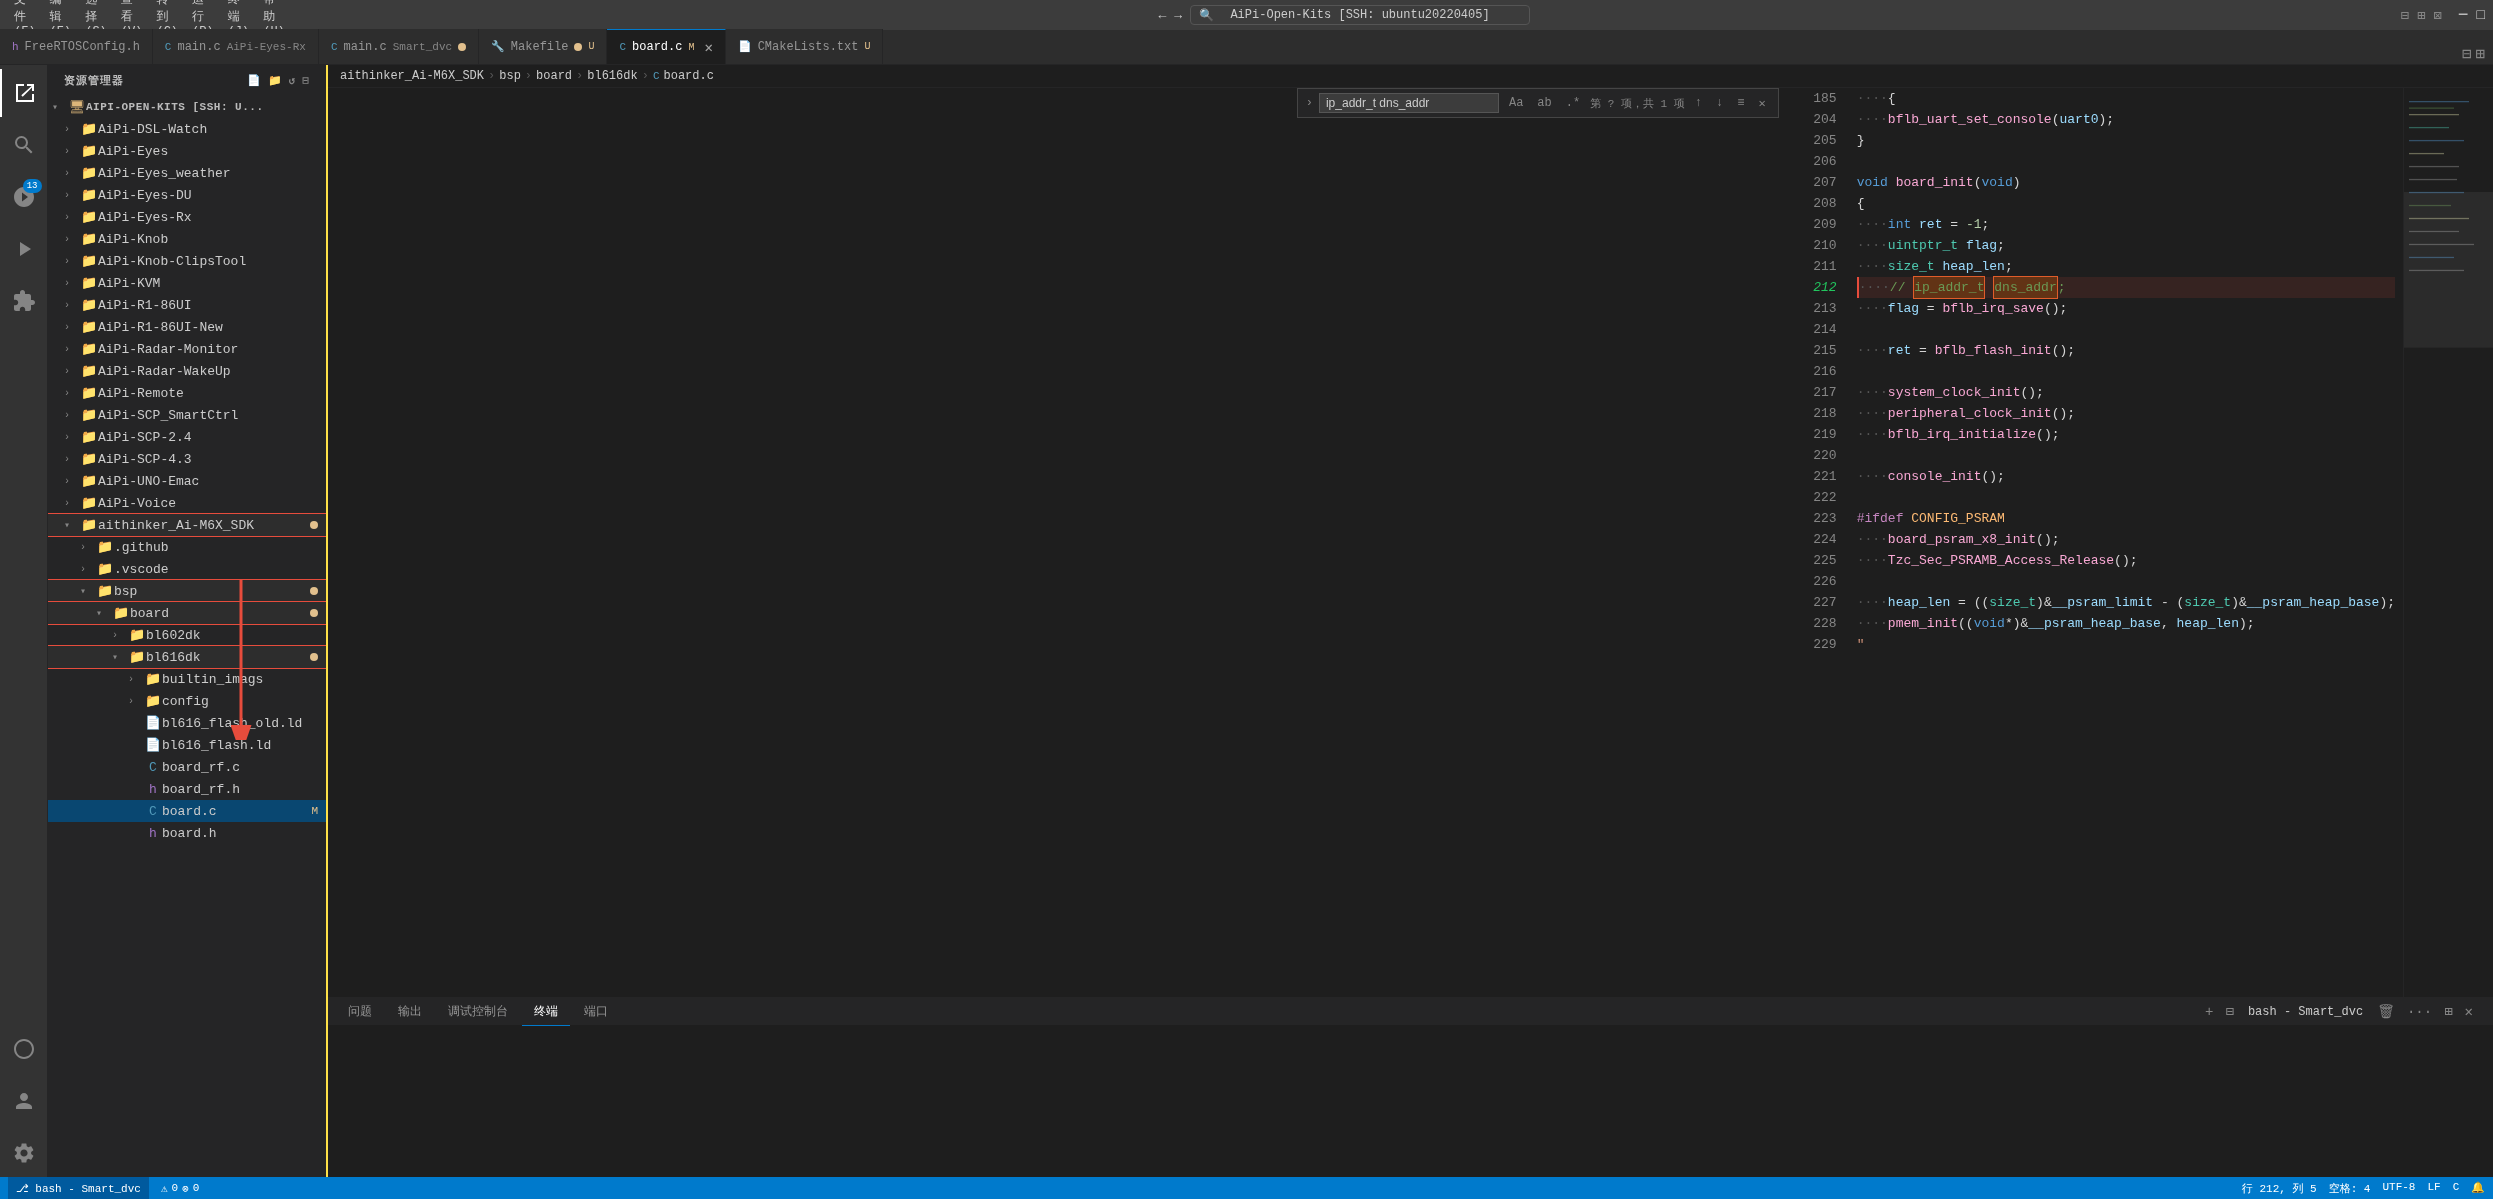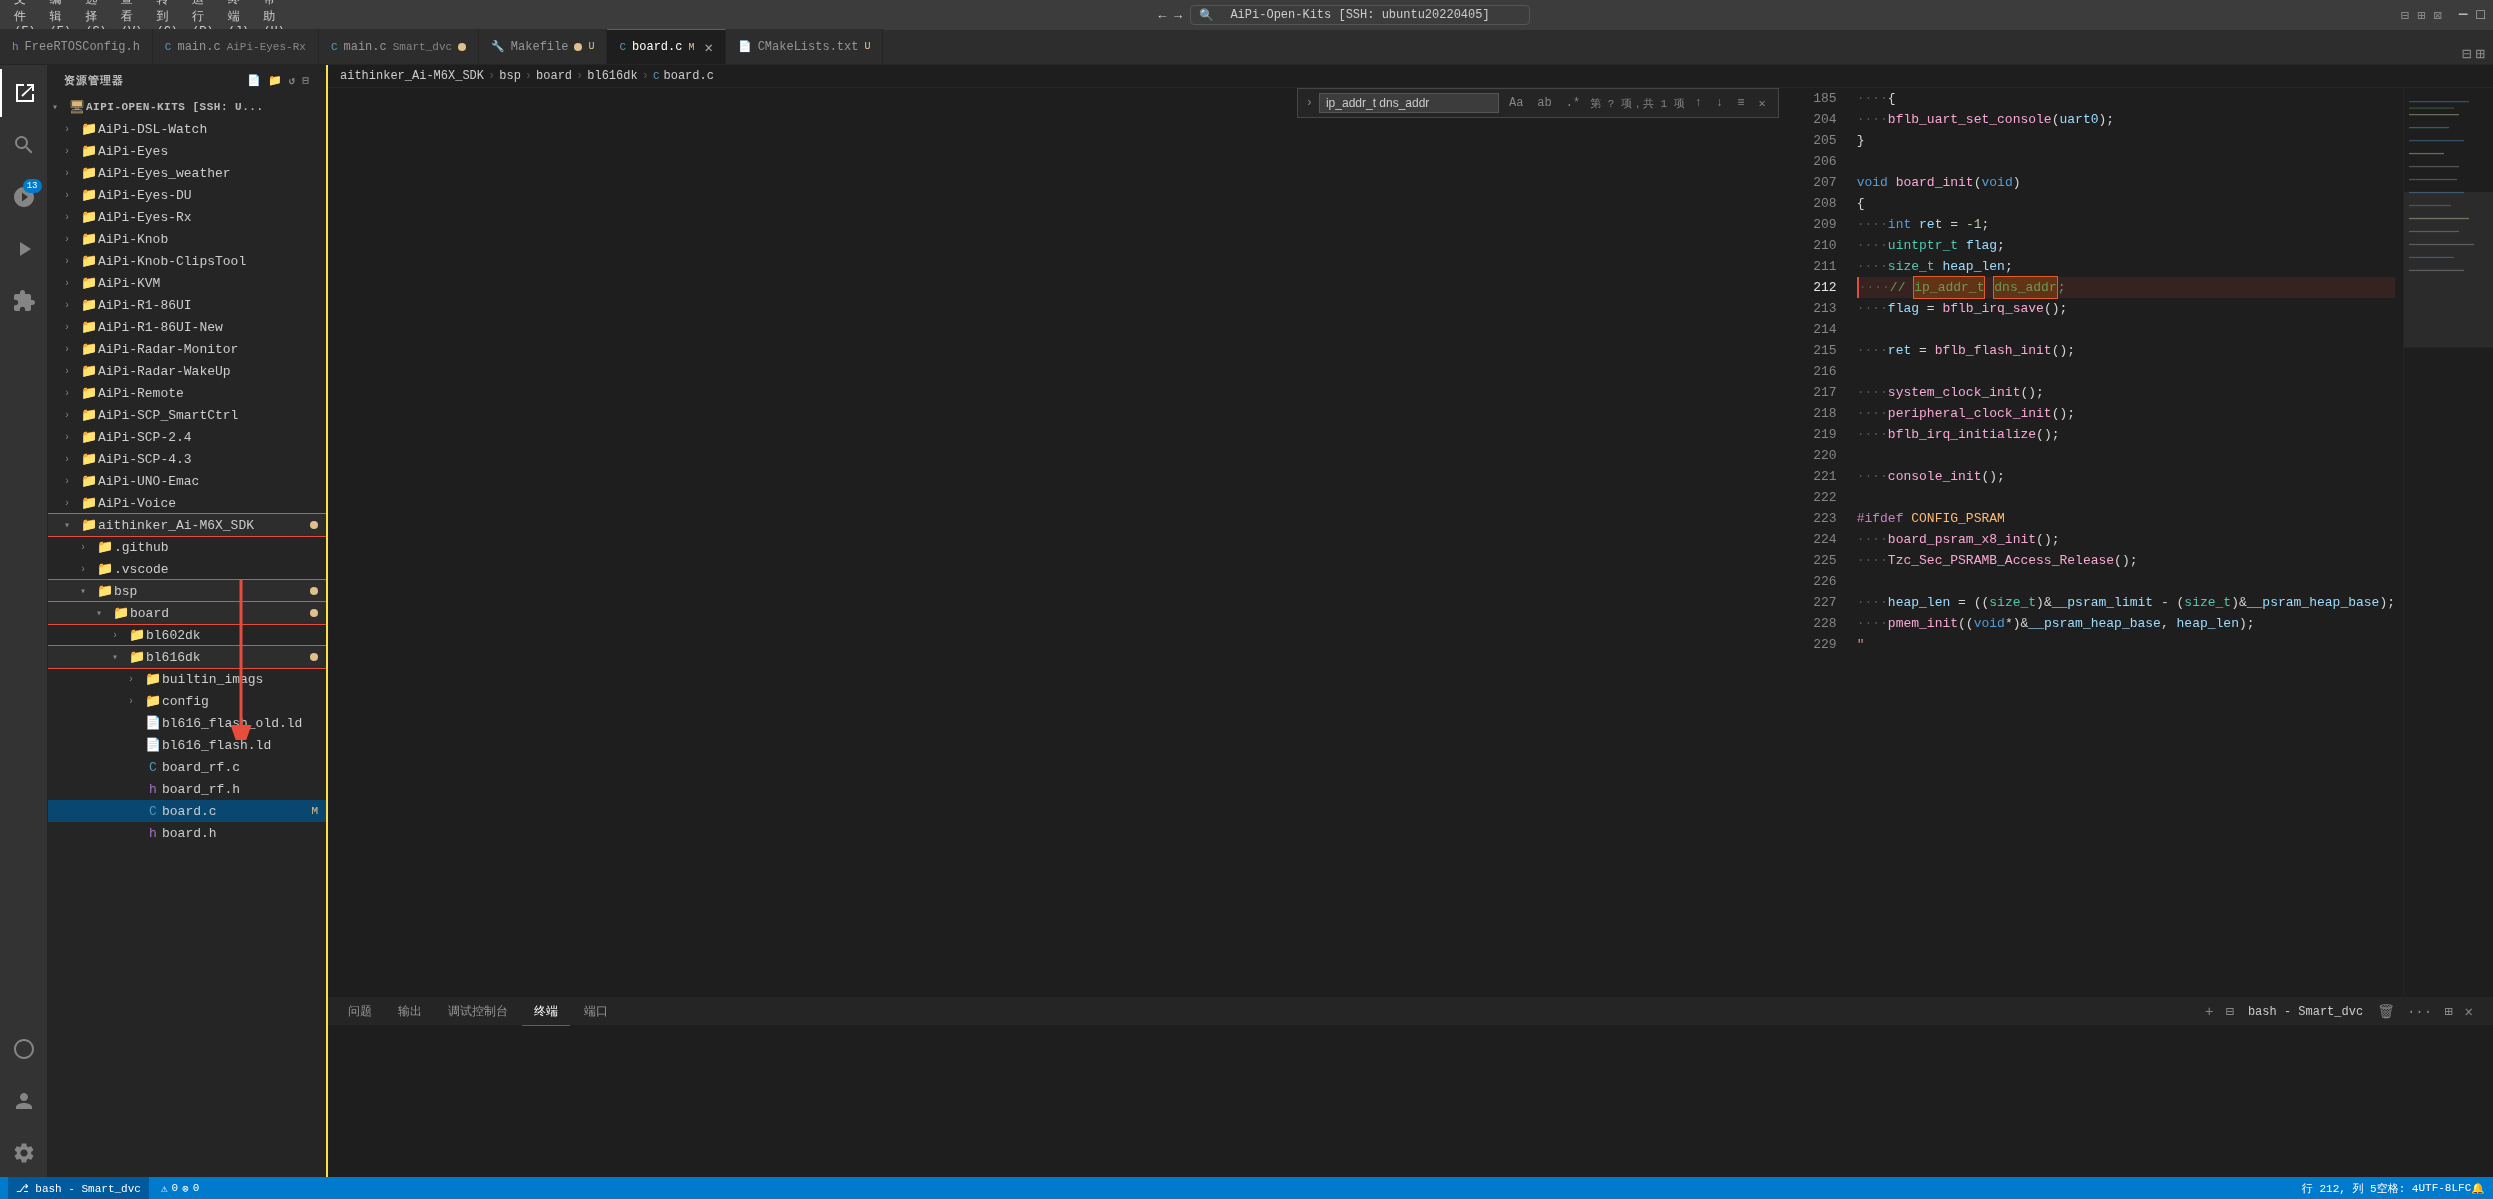--- a/index.html
+++ b/index.html
@@ -265,21 +265,21 @@
       color: #858585;
       text-align: right;
       padding: 0 12px 0 8px;
       font-size: 13px;
       line-height: 21px;
       user-select: none;
       flex-shrink: 0;
       min-width: 50px;
     }
     .line-number { height: 21px; }
-    .line-number.current { color: #e5e5e5; }
+    .line-number.current { color: #22c55e; font-style: italic; }
 
     .code-area {
       flex: 1;
       padding: 0 8px;
       font-size: 13px;
       line-height: 21px;
     }
     .code-line {
       height: 21px;
       white-space: pre;
@@ -358,22 +358,21 @@
       align-items: center;
       padding: 0 8px;
       gap: 12px;
       font-size: 11px;
       color: #ffffff;
       flex-shrink: 0;
     }
     .status-bar-right {
       margin-left: auto;
       display: flex;
-      gap: 0;
-      align-items: center;
+      gap: 12px;
     }
     .status-item { cursor: pointer; white-space: nowrap; }
 
     
     .bottom-panel-header-right {
       margin-left: auto;
       display: flex;
       gap: 4px;
       align-items: center;
       padding-right: 8px;

